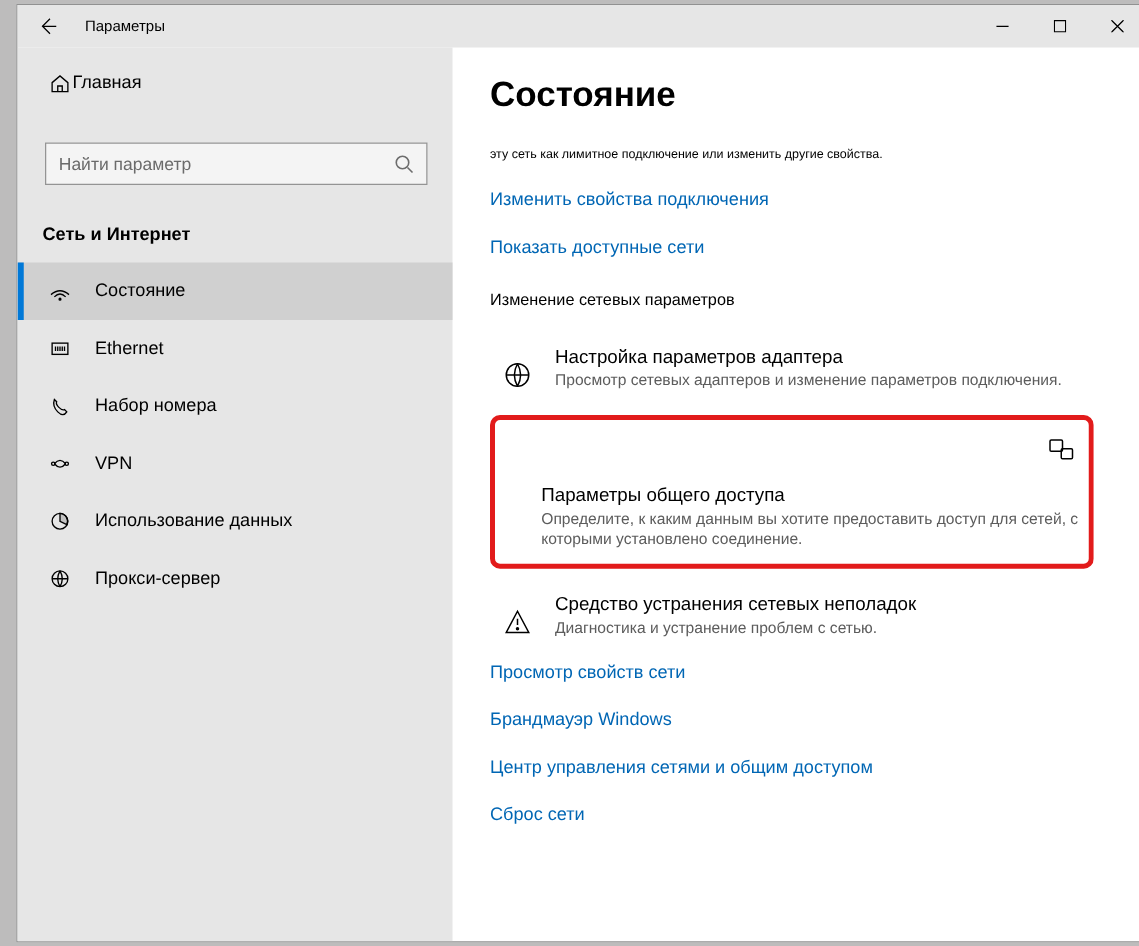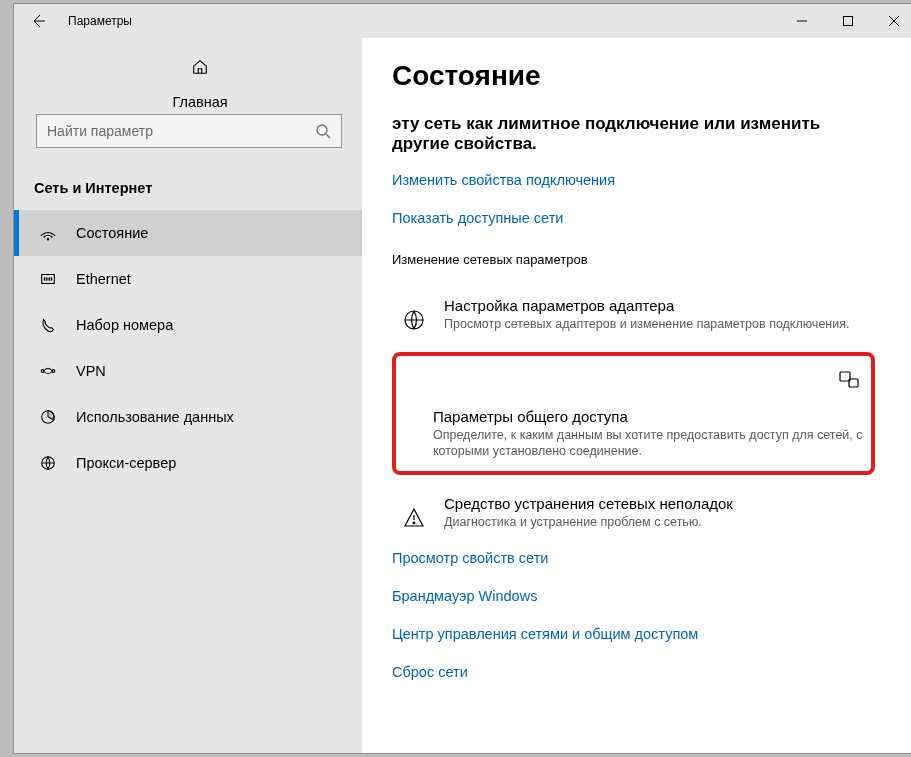--- a/index.html
+++ b/index.html
@@ -62,28 +62,25 @@
   height: calc(100% - 34px);
 }
 .sidebar {
   width: 348px;
   background: #e6e6e6;
   height: 100%;
   padding-top: 4px;
 }
 .home-row {
   display: flex;
-  align-items: center;
   height: 44px;
-  gap: 18px;
   padding: 0 0 0 24px;
   margin: 16px 0 12px;
   cursor: pointer;
   font-size: 14.5px;
-  flex-direction: column;
 }
 .home-row .icon-slot { width: 20px; display:flex; justify-content:center; }
 .search {
   margin: 10px 20px 24px 22px;
   height: 34px;
   border: 1px solid #949494;
   background: #f4f4f4;
   display: flex;
   align-items: center;
   padding: 6px 10px;
@@ -147,25 +144,24 @@
   font-size: 28px;
   font-weight: 600;
   margin: 10px 0 22px;
 }
 .body-scroll {
   height: calc(100% - 60px);
   overflow: hidden;
   position: relative;
 }
 .body-text {
-  font-size: 17px;
+  font-size: 10px;
   line-height: 20px;
   margin-bottom: 18px;
   color: #000;
-  font-weight: bold;
 }
 .link-row {
   font-size: 14.5px;
   color: #0066b4;
   margin-bottom: 22px;
   cursor: pointer;
 }
 .link-row.small-gap { margin-bottom: 26px; }
 .section-heading {
   font-size: 13px;

